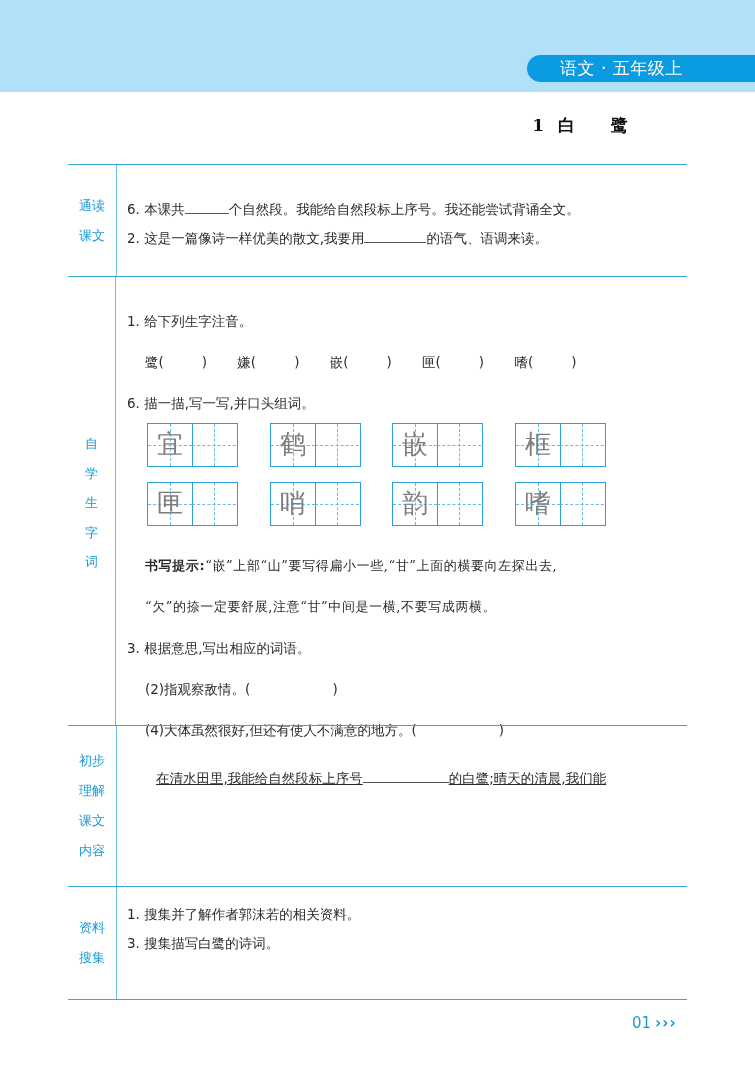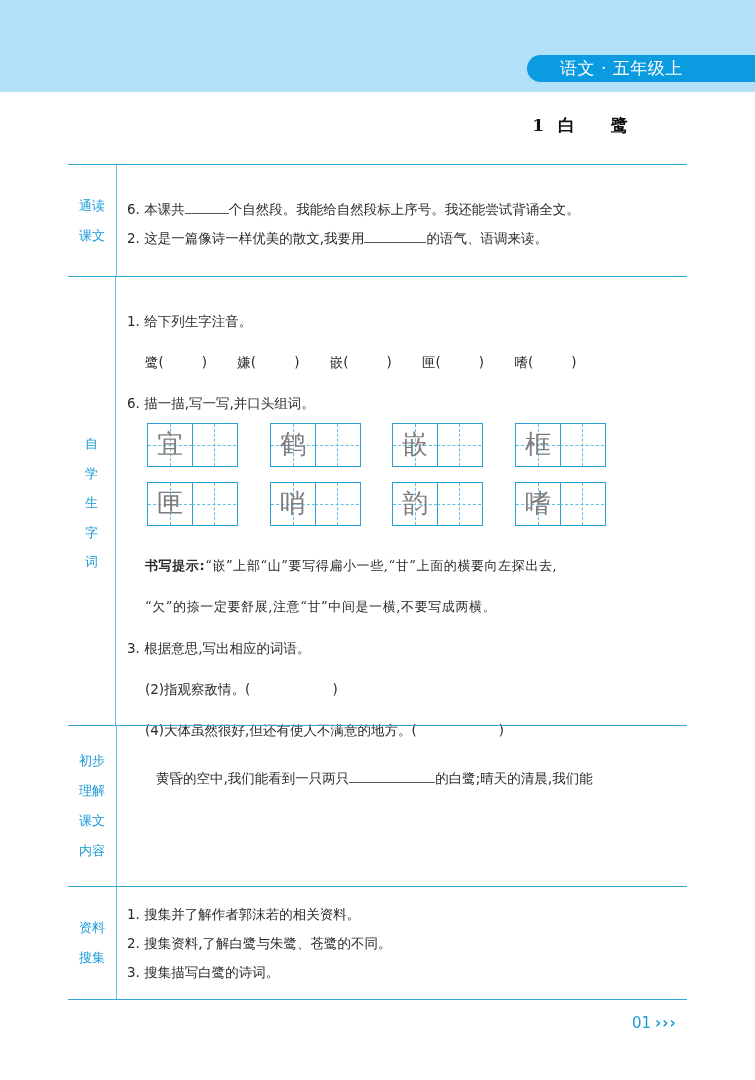--- a/index.html
+++ b/index.html
@@ -83,21 +83,21 @@
   }
 
   .tip { margin-top: 0px; padding-left: 18px; font-size: 13px; letter-spacing: 0.6px;
     font-family: "DejaVu Serif", "Liberation Serif", serif; }
   .tip .line { height: 29px; line-height: 22px; }
   .tip .tip-label { font-weight: bold; font-family: "DejaVu Sans", "Liberation Sans", sans-serif; }
 
   .sub { padding-left: 18px; }
   .sub .paren-gap { display: inline-block; }
 
-  .row3 { height: 161px; }
+  .row3 { height: 161px; text-decoration: underline; }
   .row3 .content { padding-top: 38px; padding-right: 8px; }
   .para { font-size: 13.5px; line-height: 29px; }
   .para .indent { display: inline-block; width: 29px; }
 
   .row4 { height: 114px; }
   .row4 .content { padding-top: 16px; }
   .row4 .line { height: 29px; line-height: 22px; }
 
   .page-num {
     position: absolute; left: 632px; top: 1014px; color: #1a9ad8; font-size: 15px;
@@ -254,33 +254,32 @@
 
   <div class="row row3">
     <div class="label-col">
       <span class="ln">初步</span>
       <span class="ln">理解</span>
       <span class="ln">课文</span>
       <span class="ln">内容</span>
     </div>
     <div class="content">
       <div class="para">
-        <div class="line"><span class="indent"></span><span>黄昏的空中,我们能看到一只两只</span><span class="blank" style="width:86px"></span><span>的白鹭;晴天的清晨,我们能</span></div>
+        <div class="line"><span class="indent"></span><span>在清水田里,我能给自然段标上序号</span><span class="blank" style="width:86px"></span><span>的白鹭;晴天的清晨,我们能</span></div>
       </div>
     </div>
   </div>
 
   <div class="row row4 last">
     <div class="label-col">
       <span class="ln">资料</span>
       <span class="ln">搜集</span>
     </div>
     <div class="content">
       <div class="line">1. 搜集并了解作者郭沫若的相关资料。</div>
-      <div class="line">2. 搜集资料,了解白鹭与朱鹭、苍鹭的不同。</div>
       <div class="line">3. 搜集描写白鹭的诗词。</div>
     </div>
   </div>
 </div>
 
 <div class="page-num">
   <span>01</span><span class="chev">›››</span>
 </div>
 
 </body></html>

